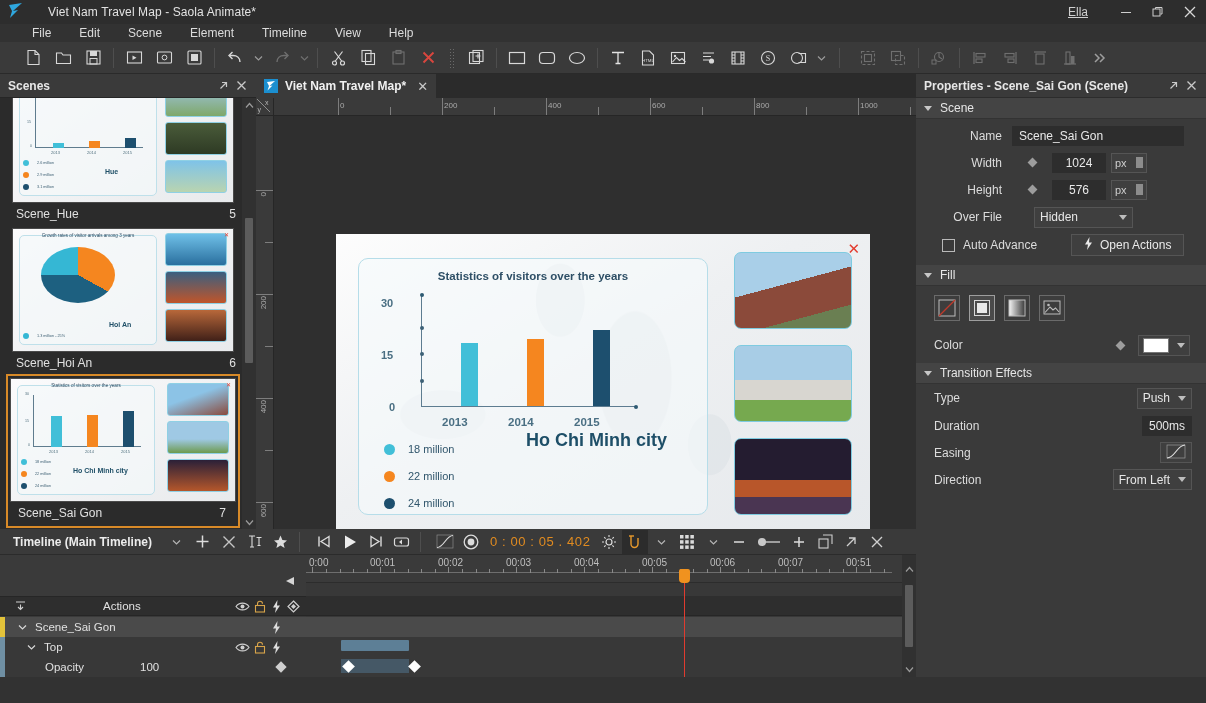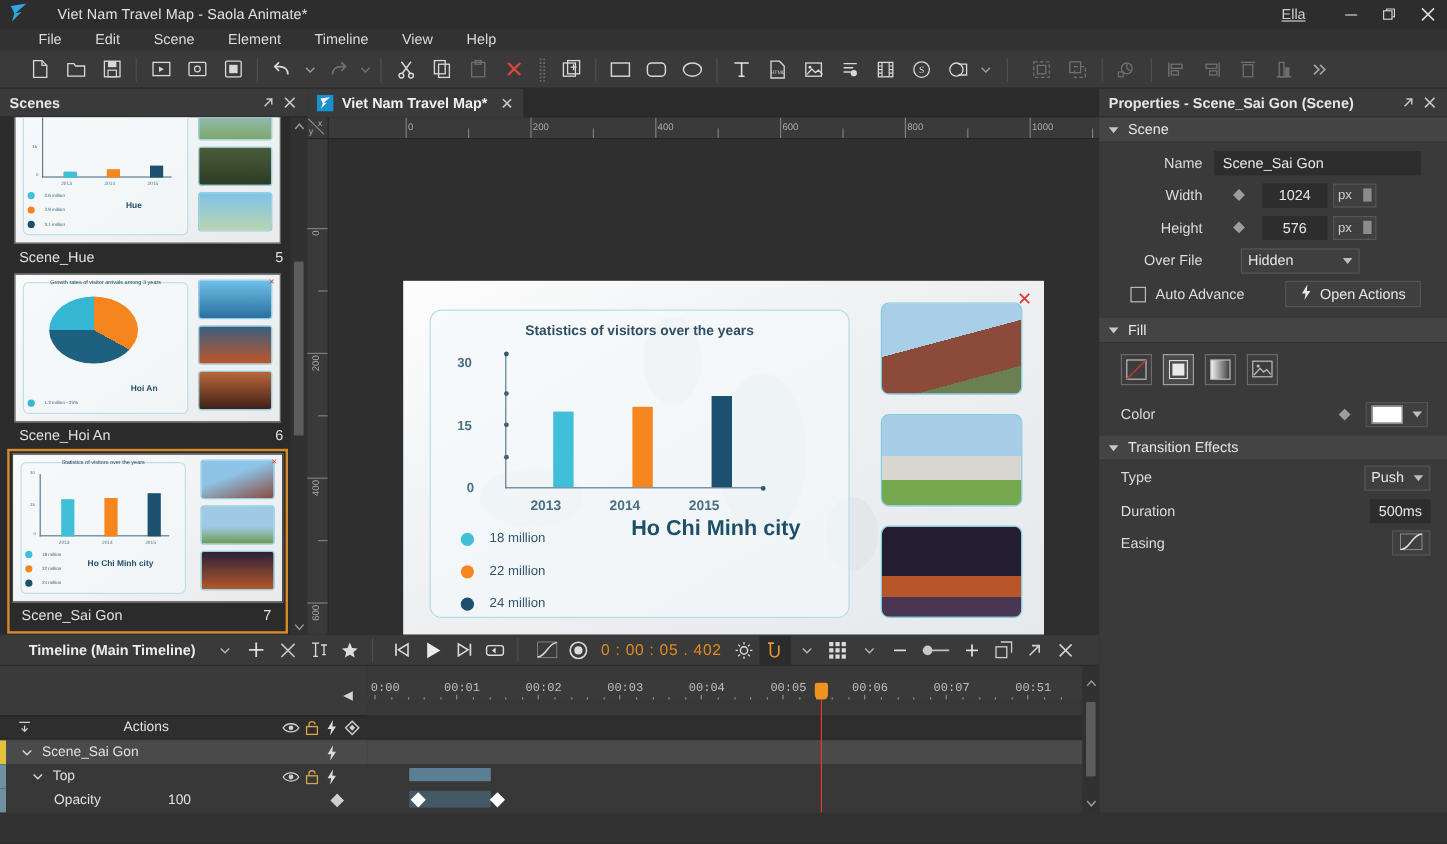--- a/index.html
+++ b/index.html
@@ -173,28 +173,28 @@
     background: #3f3f3f; border: 1px solid #555; height: 22px; display: flex; align-items: center;
     gap: 7px; padding: 0 12px; font-size: 12px; color: #e9e9e9;
   }
   .fillbox { width: 26px; height: 26px; border: 1px solid #6a6a6a; background: #3d3d3d; display: flex; align-items: center; justify-content: center; }
   .fillbox.sel { border: 1px solid #9e9e9e; background: #4a4a4a; }
   .colorwell { width: 38px; height: 18px; background: #fff; border: 1px solid #777; }
 
   
   .timeline { position: absolute; left: 0; top: 529px; width: 916px; height: 148px; background: #343434; }
   .tl-head { height: 26px; background: #3a3a3a; display: flex; align-items: center; border-bottom: 1px solid #2b2b2b; }
-  .tl-title { font-size: 12px; font-weight: bold; color: #ececec; padding-left: 24px; }
+  .tl-title { font-size: 12px; font-weight: bold; color: #ececec; padding-left: 13px; }
   .tlb { width: 26px; height: 24px; display: flex; align-items: center; justify-content: center; color: #d8d8d8; }
   .tlb.active { background: #2c2c2c; }
   .time-readout { font-size: 13px; color: #e08b20; letter-spacing: .6px; padding: 0 6px; font-family: "Liberation Sans", sans-serif; }
   .tl-body { position: absolute; left: 0; top: 26px; width: 916px; height: 122px; }
   .tl-left { position: absolute; left: 0; top: 0; width: 306px; height: 122px; background: #3a3a3a; }
   .tl-right { position: absolute; left: 306px; top: 0; width: 596px; height: 122px; background: #383838; }
-  .tl-ruler { position: absolute; left: 0; top: 12px; width: 596px; height: 28px; background: #3a3a3a; border-bottom: 1px solid #2c2c2c; font-family: Liberation Mono, monospace; }
+  .tl-ruler { position: absolute; left: 0; top: 0; width: 596px; height: 28px; background: #3a3a3a; border-bottom: 1px solid #2c2c2c; }
   .tl-rtick { position: absolute; top: 2px; font-size: 10px; color: #bfbfbf; }
   .tl-tickline { position: absolute; background: #8a8a8a; }
   .tl-rowhead {
     position: absolute; left: 0; width: 306px; height: 20px; display: flex; align-items: center;
     font-size: 11.5px; color: #e0e0e0;
   }
   .tl-row { position: absolute; left: 0; width: 596px; height: 20px; }
   .ri { width: 17px; height: 20px; display: flex; align-items: center; justify-content: center; color: #cfcfcf; }
   .kf { position: absolute; width: 9px; height: 9px; background: #fff; transform: rotate(45deg); }
   .playhead { position: absolute; top: 0; width: 1px; background: #e03b2f; }
@@ -847,20 +847,27 @@
       <span style="margin-left:auto" class="select">
         <span>
           <svg width="20" height="15" viewBox="0 0 20 15">
               <rect x="1" y="1" width="18" height="13" fill="none" stroke="#9a9a9a" stroke-width=".7"></rect>
               <path d="M1 14 C9 14 11 1 19 1" fill="none" stroke="#e0e0e0" stroke-width="1.2"></path>
             </svg>
         </span>
       </span>
     </div>
 
+    <div class="prow" style="height:27px">
+      <span class="plabel" style="width:78px;text-align:left;padding-left:18px">Direction</span>
+      <span style="margin-left:auto" class="select">
+        <span>From Left</span>
+        <span class="chev"></span>
+      </span>
+    </div>
   </div>
 
   <div class="timeline">
     <div class="tl-head">
       <span class="tl-title">Timeline (Main Timeline)</span>
       <span style="width:12px"></span>
       <span class="tlb">
         <svg width="9" height="6" viewBox="0 0 9 6">
             <path d="M1 1.5 L4.5 5 L8 1.5" fill="none" stroke="#b5b5b5" stroke-width="1.2"></path>
           </svg>

